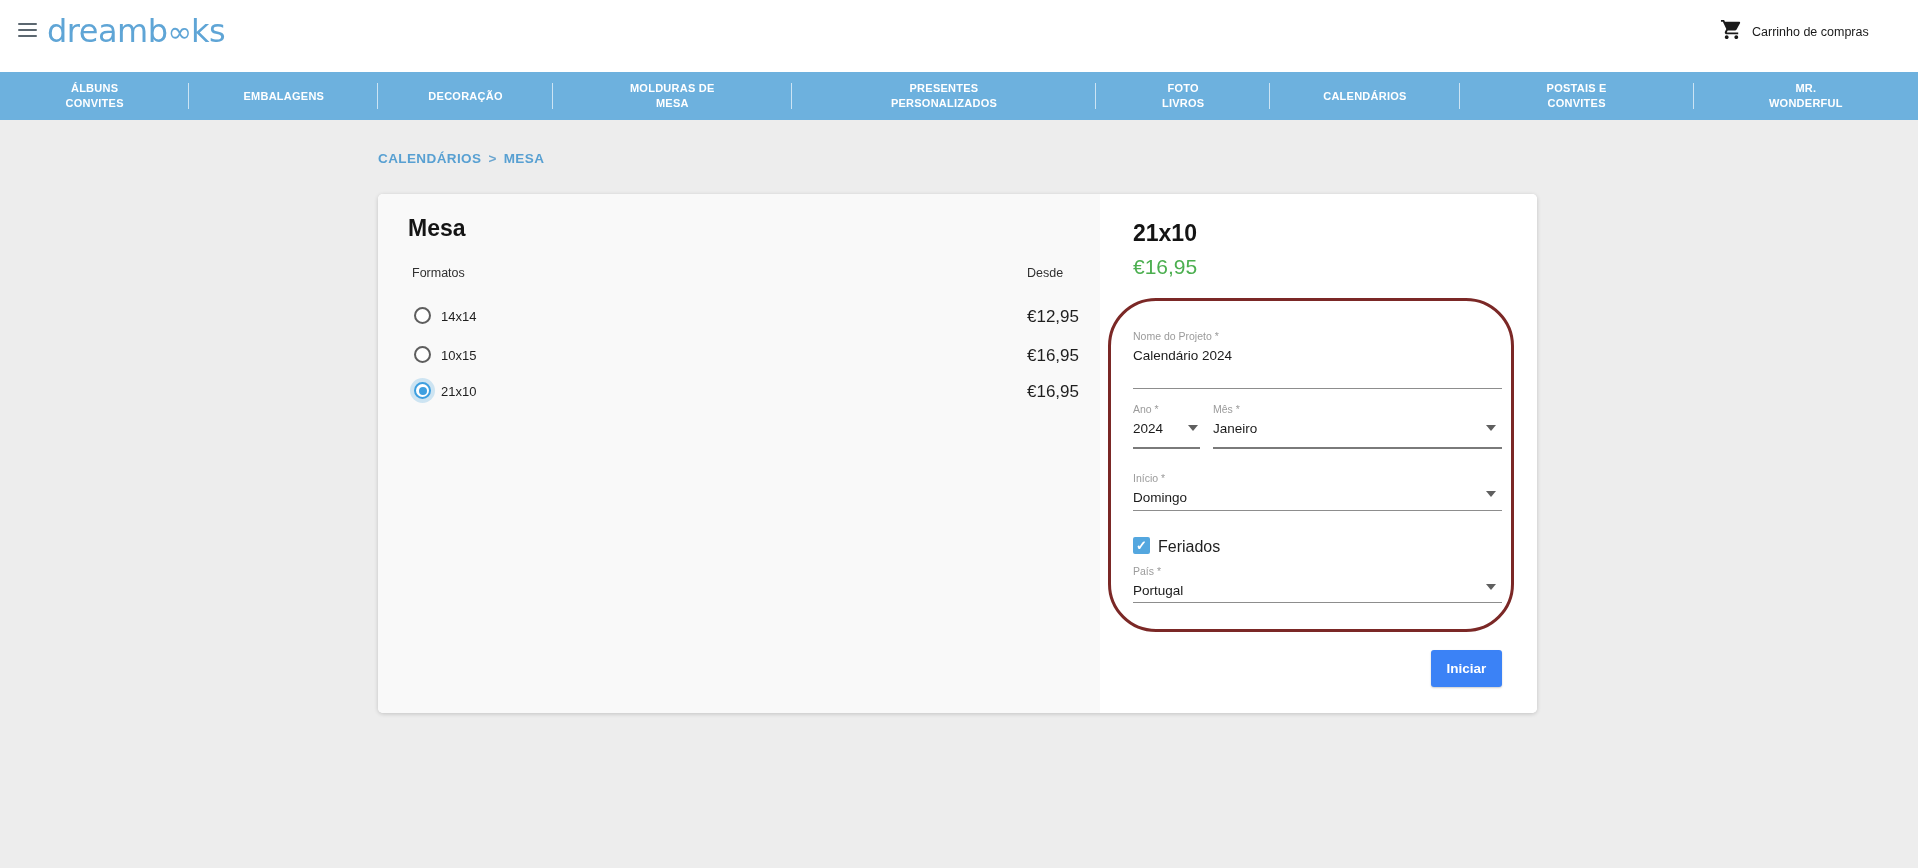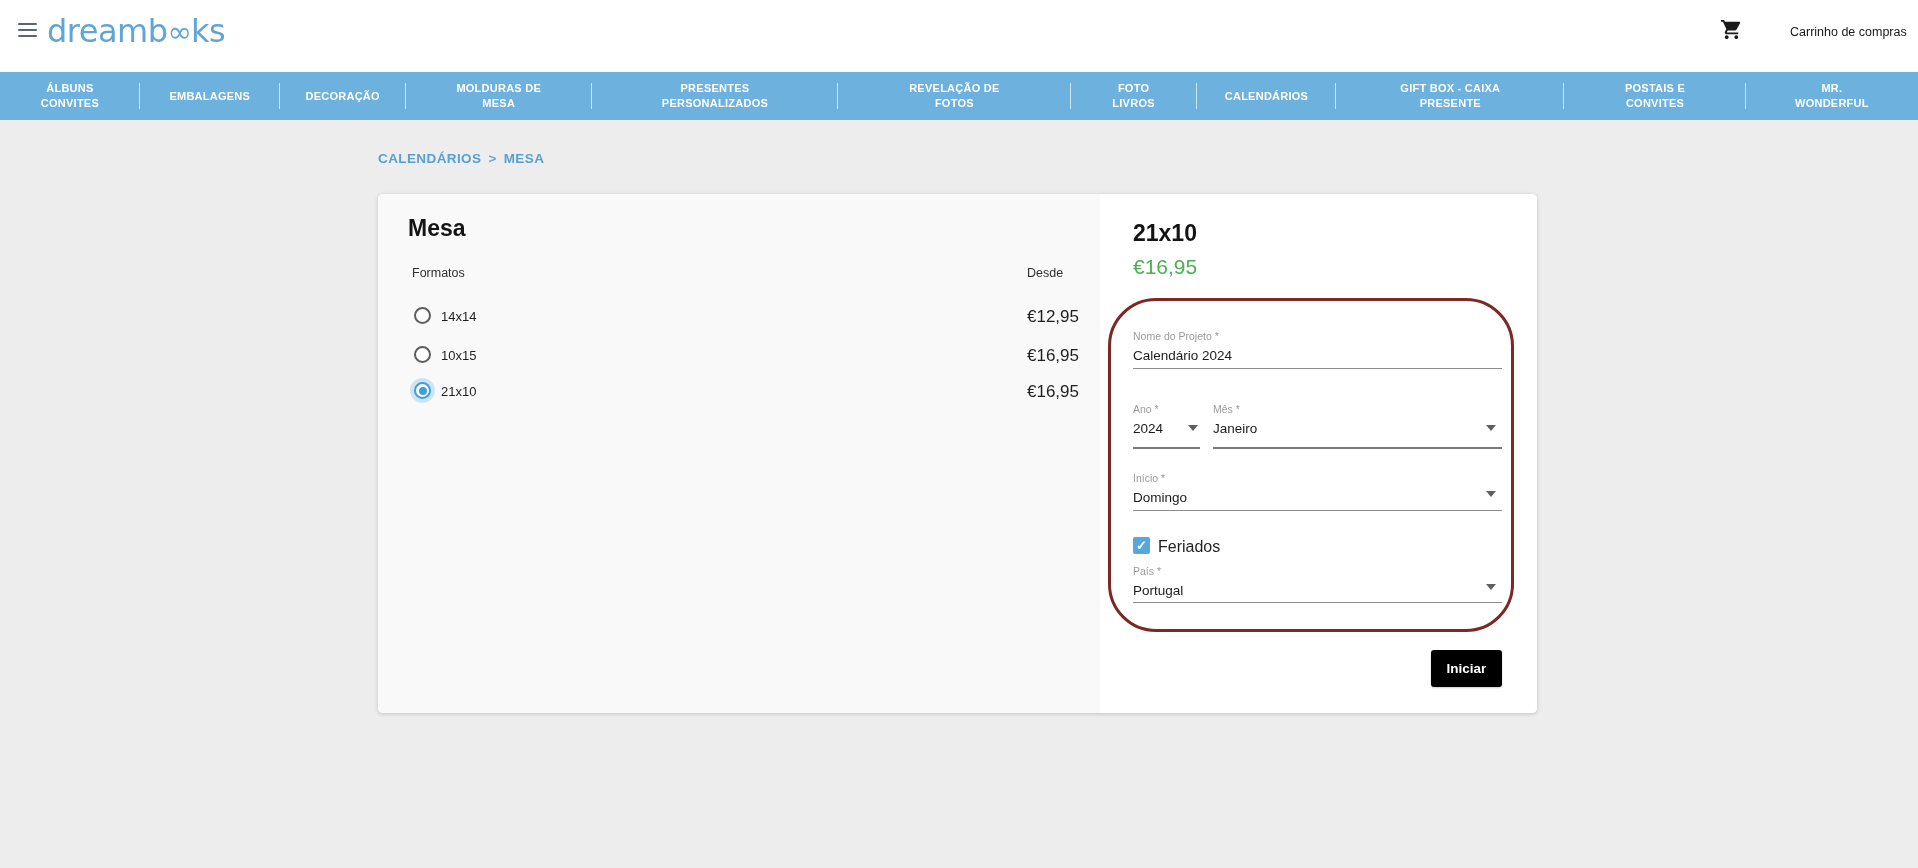--- a/index.html
+++ b/index.html
@@ -8,21 +8,21 @@
 
   
   .header { position:absolute; left:0; top:0; width:1918px; height:72px; background:#ffffff; }
   .hamburger { position:absolute; left:18px; top:23px; width:19px; height:14px; cursor:pointer; }
   .hamburger i { display:block; width:19px; height:2.4px; background:#5b6770; margin-bottom:3.4px; border-radius:1px; }
   .logo { position:absolute; left:47px; top:12px; font-family:"DejaVu Sans", sans-serif;
           font-size:32px; font-weight:500; color:#5fa5d6; letter-spacing:-0.5px; cursor:pointer; }
   .logo .inf { font-size:0.92em; letter-spacing:-1px; }
   .cart { position:absolute; left:1720px; top:18px; display:flex; align-items:center; gap:9px; cursor:pointer; }
   .cart svg { width:23px; height:23px; }
-  .cart-label { font-size:12.5px; color:#1a1a1a;margin-left:38px; }
+  .cart-label { font-size:12.5px; color:#1a1a1a; }
 
   
   .nav { position:absolute; left:0; top:72px; width:1918px; height:48px; background:#6db1de;
          display:flex; align-items:stretch; }
   .nav-item { position:relative; display:flex; flex-direction:column; justify-content:center;
               align-items:center; color:#ffffff; font-size:11px; font-weight:bold;
               letter-spacing:.25px; text-align:center; line-height:15px; cursor:pointer; padding:0 6px; }
   .nav-item:not(.last)::after { content:""; position:absolute; right:0; top:50%; transform:translateY(-50%);
               width:1px; height:26px; background:rgba(255,255,255,.65); }
   .nav-line { display:block; }
@@ -71,21 +71,21 @@
               border-right:5.5px solid transparent; border-top:6.5px solid #5f5f5f; cursor:pointer; }
 
   .checkbox { position:absolute; left:33px; top:343px; width:17px; height:17px; border:2px solid #9a9a9a;
               border-radius:2px; cursor:pointer; background:#fff; }
   .checkbox.is-checked { background:#54a7df; border-color:#54a7df; }
   .checkbox .check { display:none; color:#ffffff; font-size:13px; font-weight:bold; line-height:14px;
               text-align:center; }
   .checkbox.is-checked .check { display:block; }
   .chk-label { position:absolute; left:58px; top:344px; font-size:16px; color:#1f1f1f; cursor:pointer; }
 
-  .start-btn { position:absolute; left:331px; top:456px; width:71px; height:37px; background:#000000;
+  .start-btn { position:absolute; left:331px; top:456px; width:71px; height:37px; background:#3b82f6;
                border:none; border-radius:3px; color:#ffffff; font-family:"Liberation Sans",sans-serif;
                font-size:13.5px; font-weight:bold; cursor:pointer; box-shadow:0 1px 2px rgba(0,0,0,.2); }
 </style>
 </head>
 <body>
 
 <div class="header">
   <div class="hamburger">
       <i></i>
       <i></i>
@@ -114,34 +114,26 @@
     <span class="nav-line">DECORAÇÃO</span>
   </div>
   <div class="nav-item" style="flex:1 1 200px">
     <span class="nav-line">MOLDURAS DE</span>
     <span class="nav-line">MESA</span>
   </div>
   <div class="nav-item" style="flex:1 1 265px">
     <span class="nav-line">PRESENTES</span>
     <span class="nav-line">PERSONALIZADOS</span>
   </div>
-  <div class="nav-item" style="flex:1 1 250px">
-    <span class="nav-line">REVELAÇÃO DE</span>
-    <span class="nav-line">FOTOS</span>
-  </div>
   <div class="nav-item" style="flex:1 1 135px">
     <span class="nav-line">FOTO</span>
     <span class="nav-line">LIVROS</span>
   </div>
   <div class="nav-item" style="flex:1 1 150px">
     <span class="nav-line">CALENDÁRIOS</span>
-  </div>
-  <div class="nav-item" style="flex:1 1 245px">
-    <span class="nav-line">GIFT BOX - CAIXA</span>
-    <span class="nav-line">PRESENTE</span>
   </div>
   <div class="nav-item" style="flex:1 1 195px">
     <span class="nav-line">POSTAIS E</span>
     <span class="nav-line">CONVITES</span>
   </div>
   <div class="nav-item last" style="flex:1 1 185px">
     <span class="nav-line">MR.</span>
     <span class="nav-line">WONDERFUL</span>
   </div>
 </div>
@@ -173,21 +165,21 @@
       <span class="fmt-price">€16,95</span>
     </div>
   </div>
 
   <div class="panel-right">
     <div class="cfg-title">21x10</div>
     <div class="cfg-price">€16,95</div>
 
     <div class="annotation"></div>
 
-    <div class="field u1" style="left:33px; top:136px; width:369px; padding-bottom:4px">
+    <div class="field u1" style="left:33px; top:136px; width:369px; padding-bottom:24px">
       <div class="f-label">Nome do Projeto *</div>
       <div class="f-value">Calendário 2024</div>
     </div>
 
     <div class="field u2" style="left:33px; top:209px; width:67px; padding-bottom:10px">
       <div class="f-label">Ano *</div>
       <div class="f-value">2024</div>
     </div>
     <span class="dd-arrow" style="left:88px; top:231px"></span>
 

